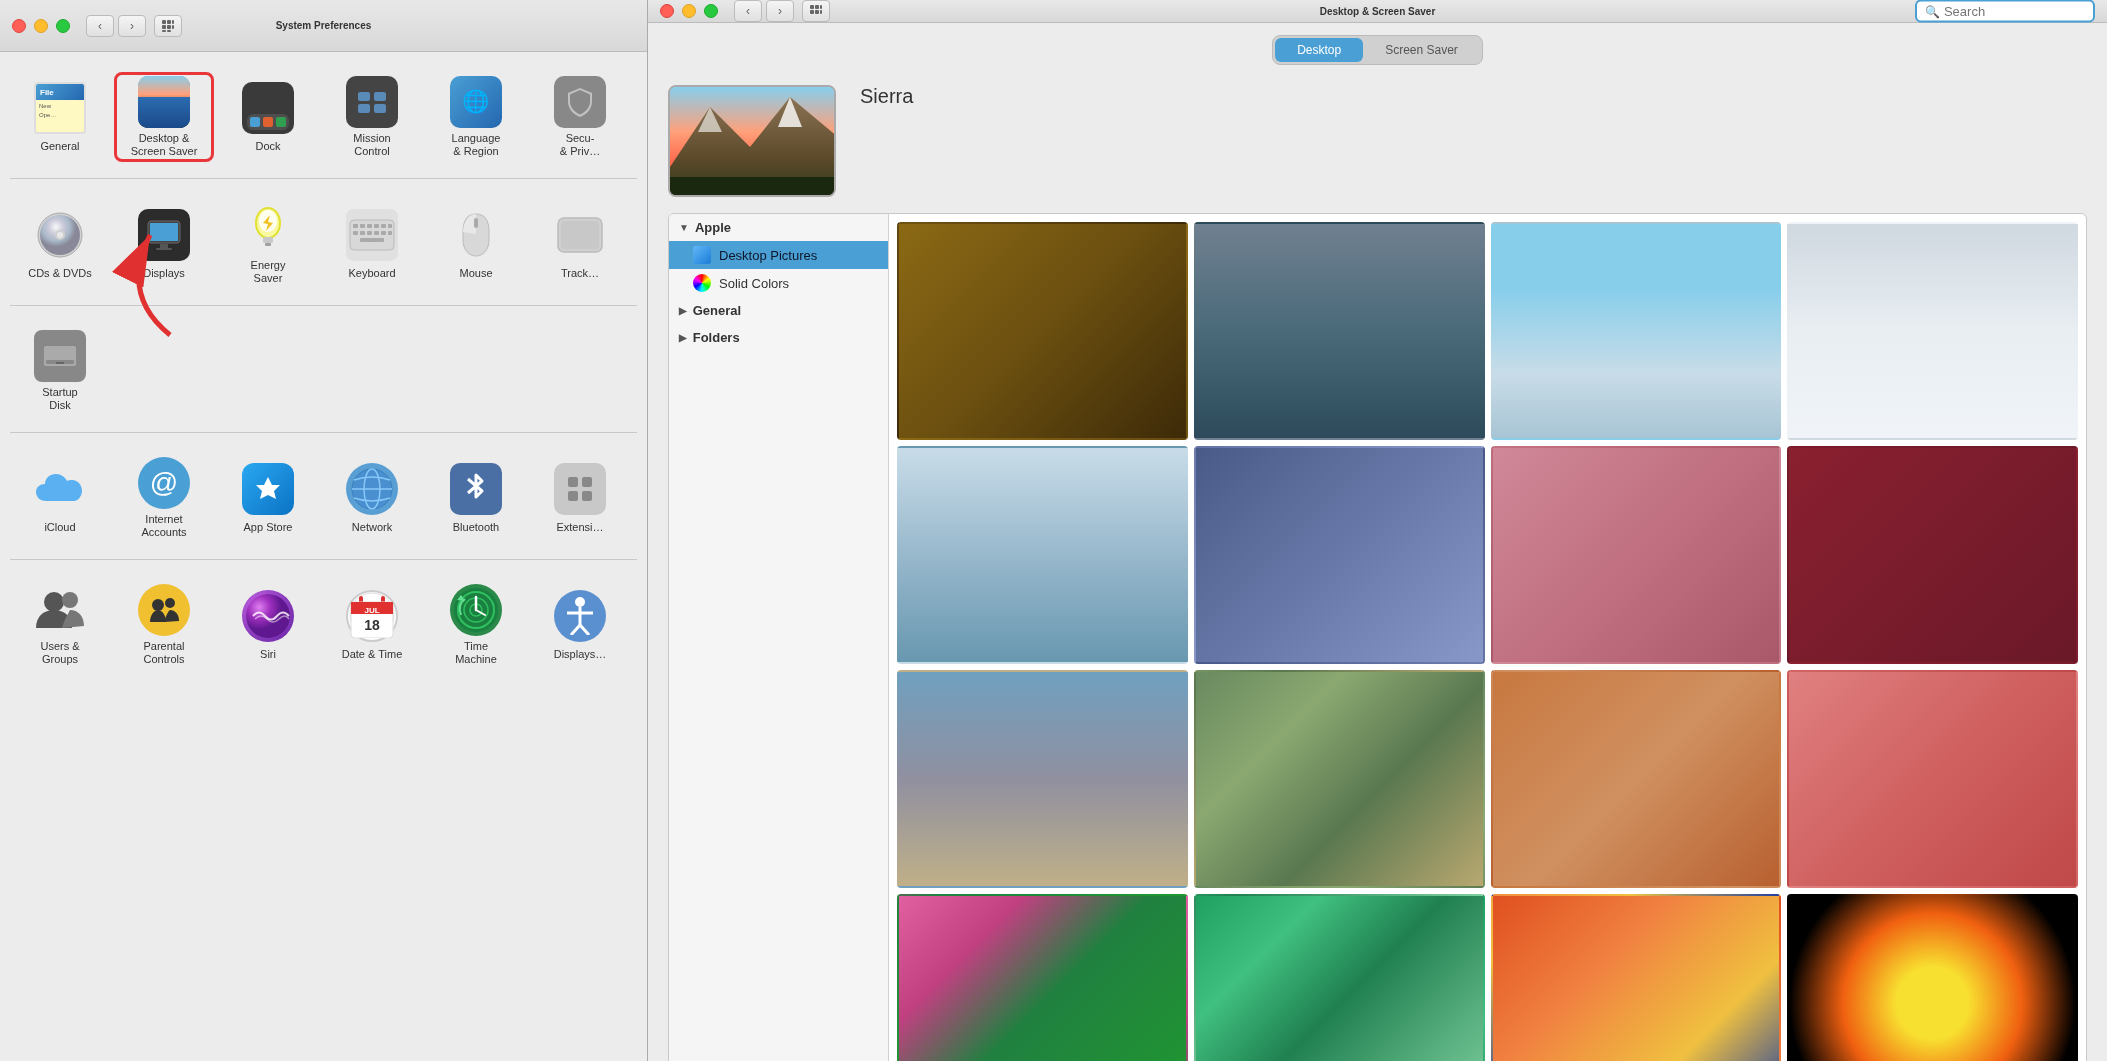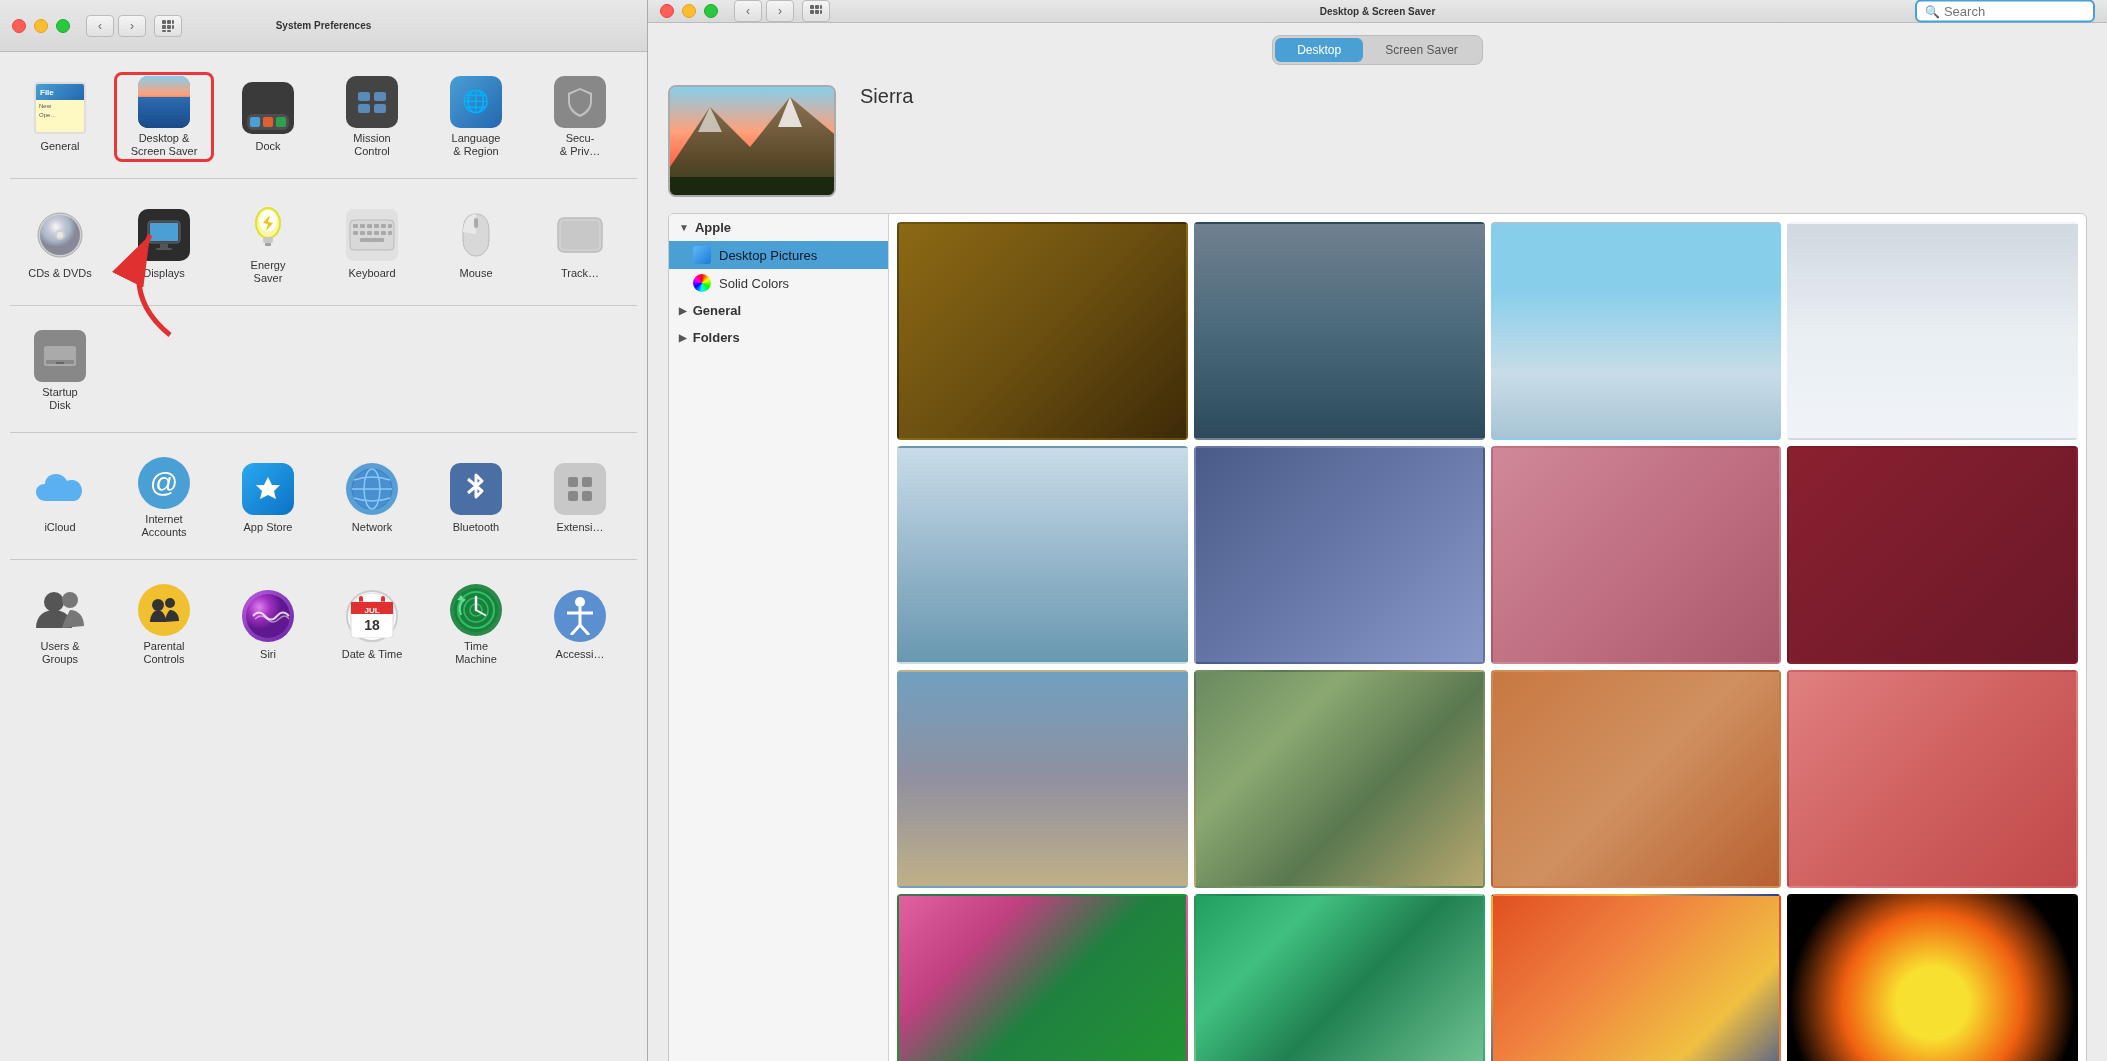--- a/index.html
+++ b/index.html
@@ -1008,21 +1008,21 @@
           <div style="width:52px;height:52px;background:#5a90d0;border-radius:50%;display:flex;align-items:center;justify-content:center;">
             <svg width="34" height="38" viewBox="0 0 34 38">
               <circle cx="17" cy="5" r="5" fill="white"></circle>
               <line x1="17" y1="10" x2="17" y2="28" stroke="white" stroke-width="3"></line>
               <line x1="4" y1="16" x2="30" y2="16" stroke="white" stroke-width="3"></line>
               <line x1="17" y1="28" x2="8" y2="38" stroke="white" stroke-width="3"></line>
               <line x1="17" y1="28" x2="26" y2="38" stroke="white" stroke-width="3"></line>
             </svg>
           </div>
         </div>
-        <div class="pref-label">Accessi…</div>
+        <div class="pref-label">Displays…</div>
       </div>
     </div>
   </div>
 </div>
 
 <div class="right-panel">
 
   <div class="right-titlebar">
     <div class="traffic-lights">
       <div class="traffic-light close"></div>

